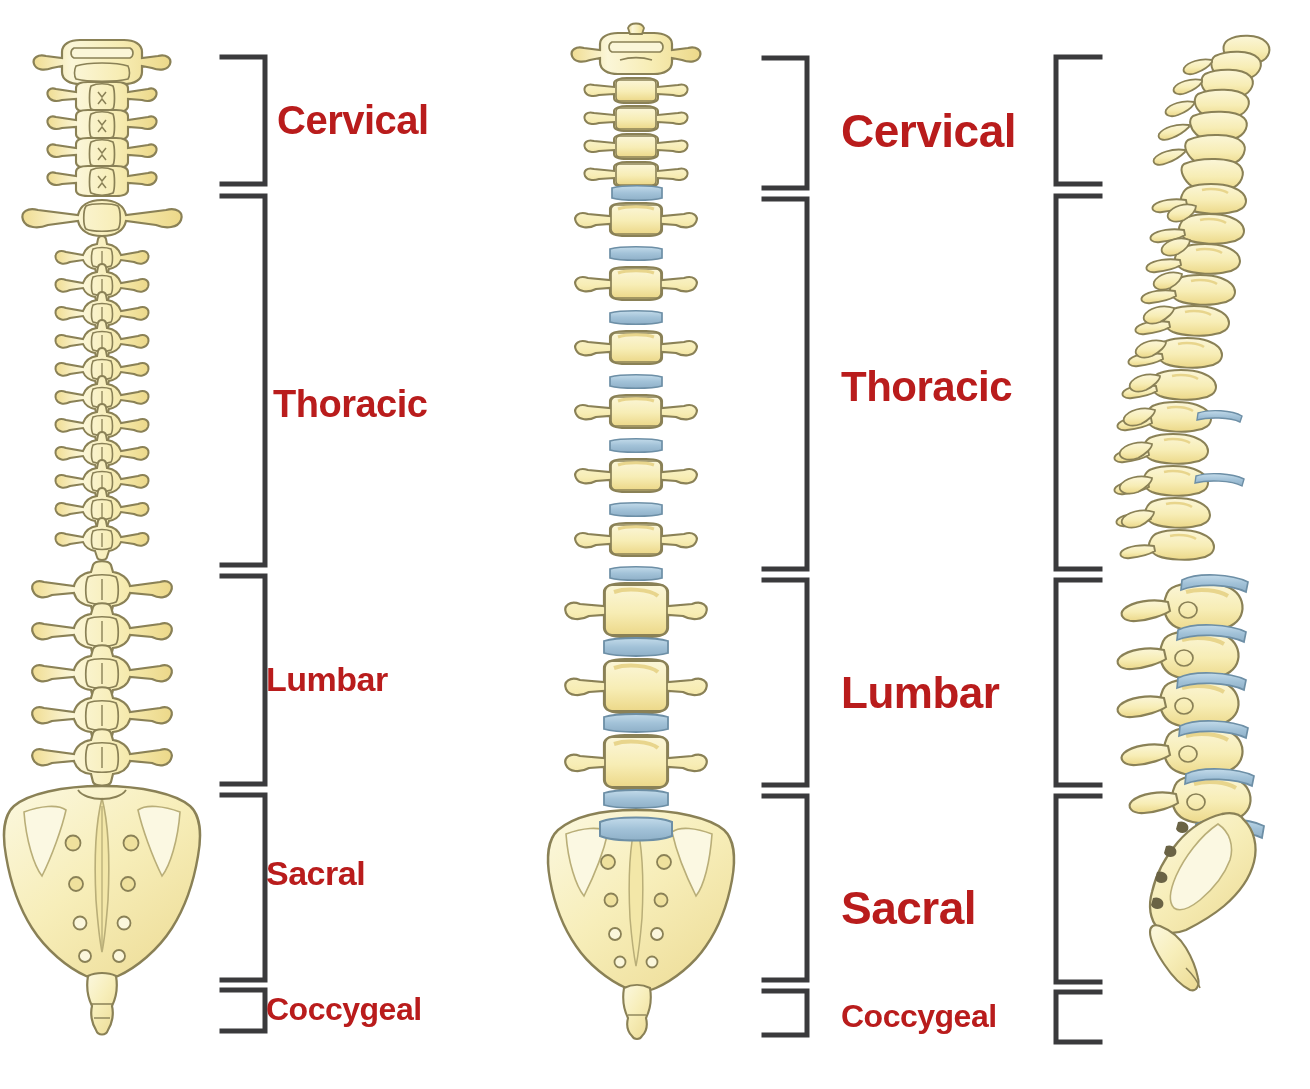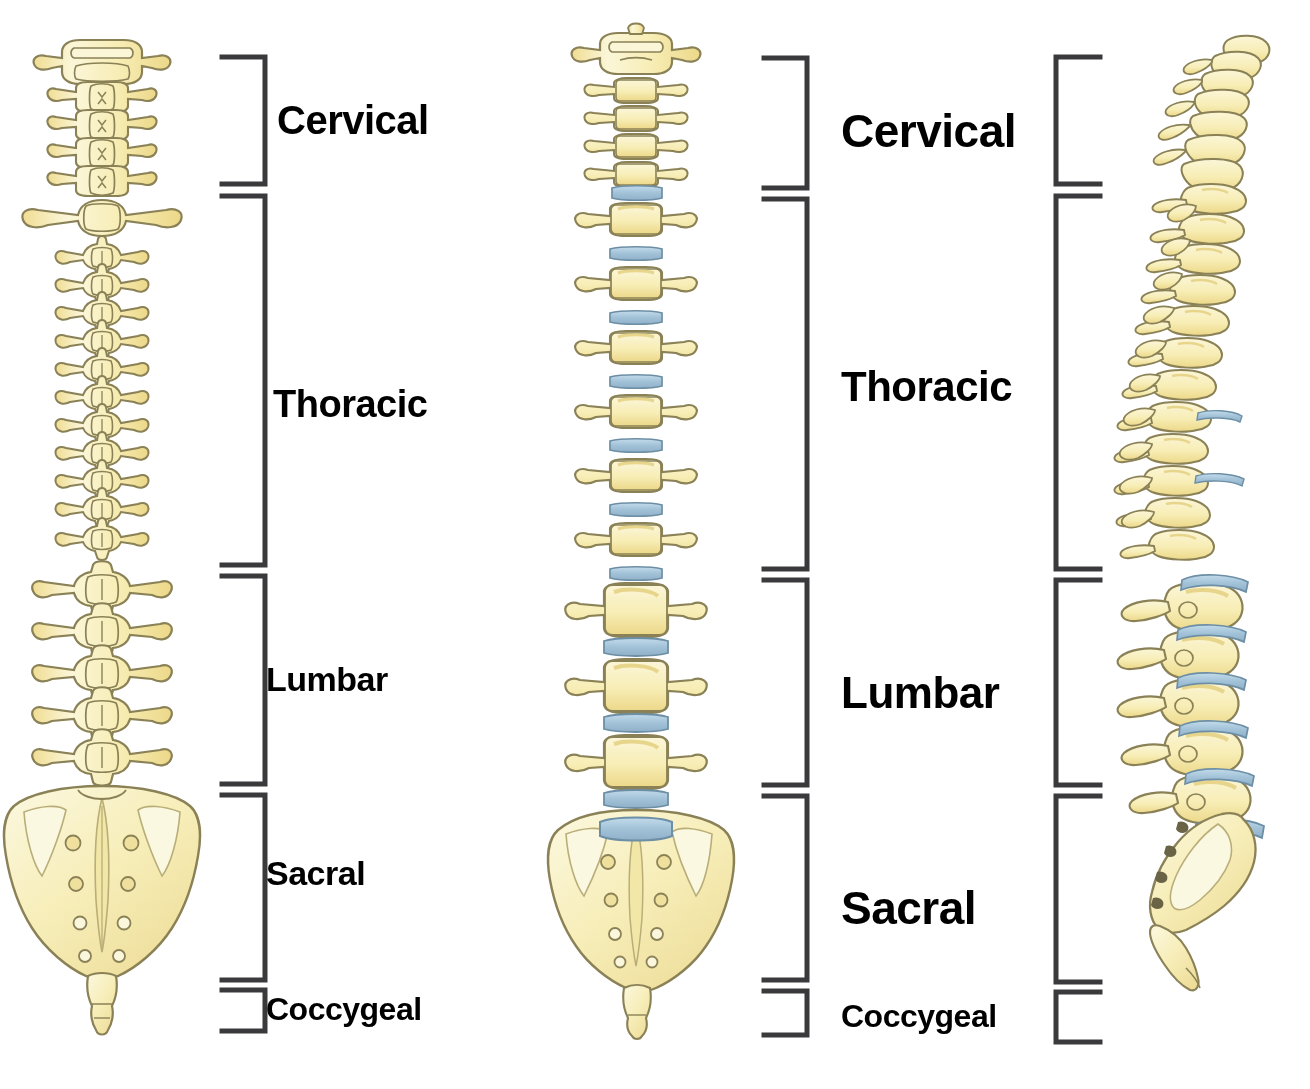--- a/index.html
+++ b/index.html
@@ -15,21 +15,21 @@
     color: #3a3a3c;
   }
   #diagram {
     position: absolute;
     left: 0; top: 0;
     width: 1310px; height: 1089px;
   }
   .lbl {
     position: absolute;
     white-space: nowrap;
-    color: #000000;
+    color: #b91c1c;
     line-height: 1;
   }
   
   .c1-cervical  { left: 277px; top: 100px;  font-size: 40px; font-weight: bold; letter-spacing: -0.5px; }
   .c1-thoracic  { left: 273px; top: 385px;  font-size: 38px; font-weight: bold; letter-spacing: -0.5px; }
   .c1-lumbar    { left: 266px; top: 662px;  font-size: 34px; font-weight: bold; letter-spacing: -0.5px; }
   .c1-sacral    { left: 266px; top: 856px;  font-size: 34px; font-weight: bold; letter-spacing: -0.5px; }
   .c1-coccygeal { left: 266px; top: 993px;  font-size: 32px; font-weight: bold; letter-spacing: -0.5px; }
   
   .c2-cervical  { left: 841px; top: 108px;  font-size: 46px; font-weight: bold; letter-spacing: -0.5px; }

